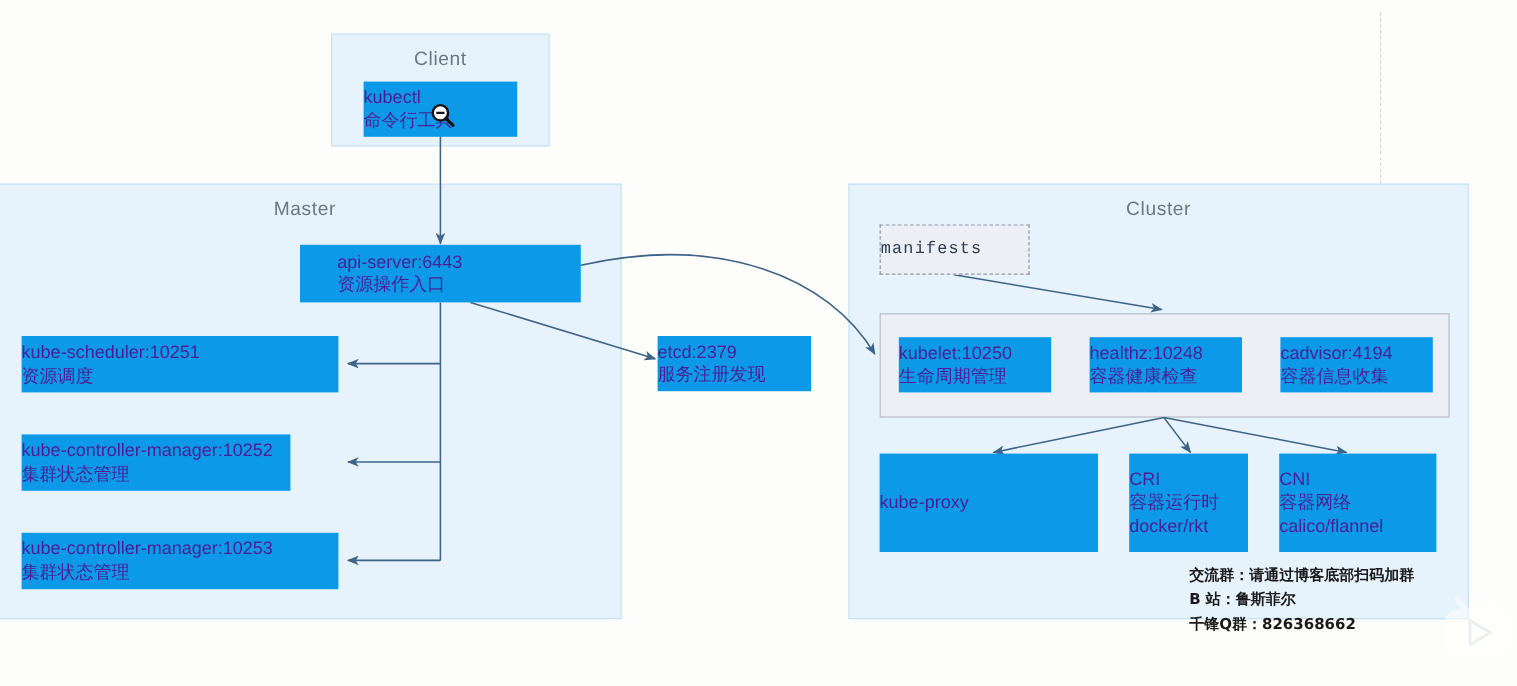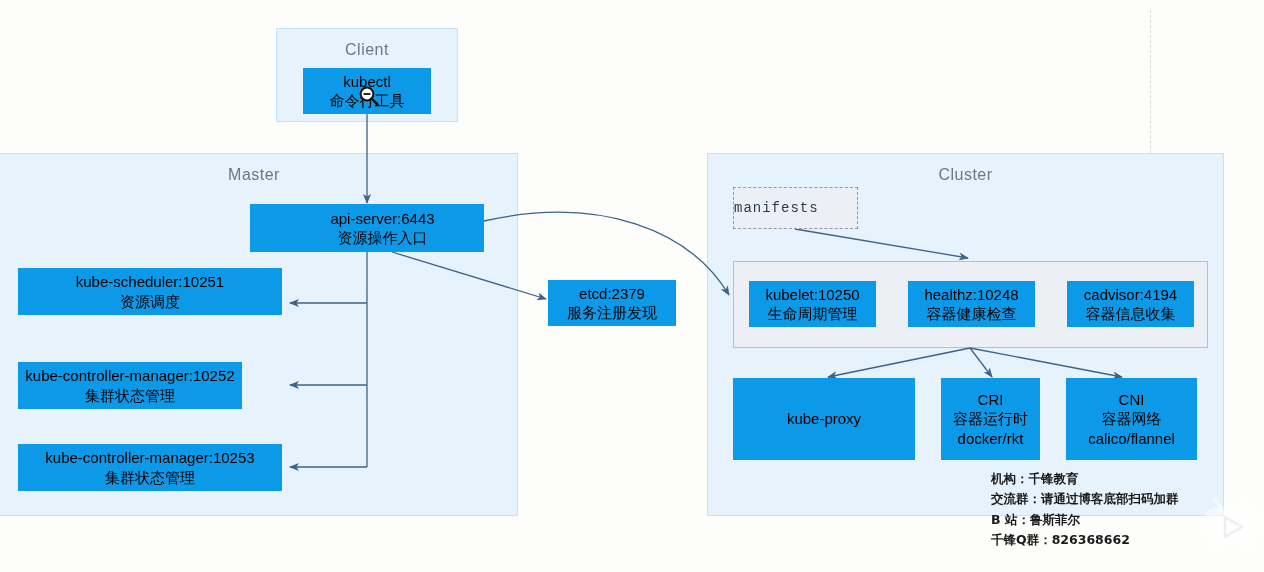--- a/index.html
+++ b/index.html
@@ -40,25 +40,25 @@
     top: 12px;
     left: 0;
     font-size: 16px;
     color: #6b7785;
     letter-spacing: 0.5px;
   }
   
   .bluebox {
     position: absolute;
     background: #0c9ae8;
-    color: #000000;
+    color: #4c1d95;
     box-sizing: border-box;
     display: flex;
     flex-direction: column;
-    align-items: center;
+    align-items: flex-start;
     justify-content: center;
     text-align: center;
     line-height: 1.28;
     font-size: 15px;
     z-index: 3;
   }
   .bluebox .ln { display: block; white-space: nowrap; }
   
   .nodegroup {
     position: absolute;
@@ -168,21 +168,21 @@
   <div class="bluebox" style="left:303px; top:68px; width:128px; height:46px;">
     <span class="ln">kubectl</span>
     <span class="ln">命令行工具</span>
   </div>
 
   <div class="bluebox" style="left:250px; top:204px; width:234px; height:48px;padding-left:31px;">
     <span class="ln">api-server:6443</span>
     <span class="ln">资源操作入口</span>
   </div>
 
-  <div class="bluebox" style="left:18px; top:268px; width:264px; height:47px;">
+  <div class="bluebox" style="left:18px; top:280px; width:264px; height:47px;">
     <span class="ln">kube-scheduler:10251</span>
     <span class="ln">资源调度</span>
   </div>
 
   <div class="bluebox" style="left:18px; top:362px; width:224px; height:47px;">
     <span class="ln">kube-controller-manager:10252</span>
     <span class="ln">集群状态管理</span>
   </div>
 
   <div class="bluebox" style="left:18px; top:444px; width:264px; height:47px;">
@@ -224,21 +224,20 @@
     <span class="ln">docker/rkt</span>
   </div>
 
   <div class="bluebox" style="left:1066px; top:378px; width:131px; height:82px;">
     <span class="ln">CNI</span>
     <span class="ln">容器网络</span>
     <span class="ln">calico/flannel</span>
   </div>
 
   <div class="credits" style="left:991px; top:469px;">
-    <div>机构：千锋教育</div>
     <div>交流群：请通过博客底部扫码加群</div>
     <div>B 站：鲁斯菲尔</div>
     <div>千锋Q群：826368662</div>
   </div>
 
   <div class="watermark" style="left:1198px; top:488px; width:66px; height:72px;">
     <svg width="66" height="72" viewBox="0 0 66 72">
       <g fill="none" stroke="#ffffff" stroke-width="4" stroke-linecap="round">
         <path d="M16,11 L25,21"></path>
         <path d="M50,11 L41,21"></path>

